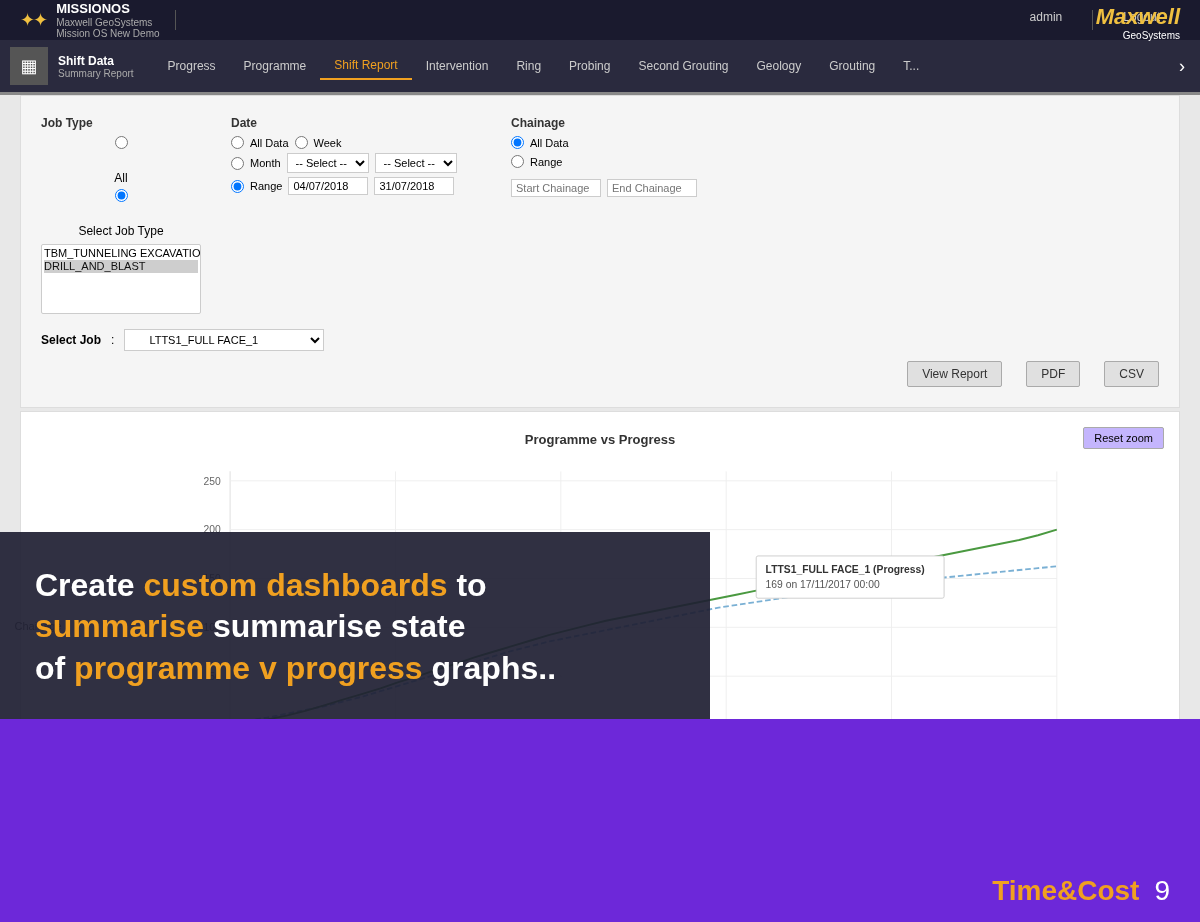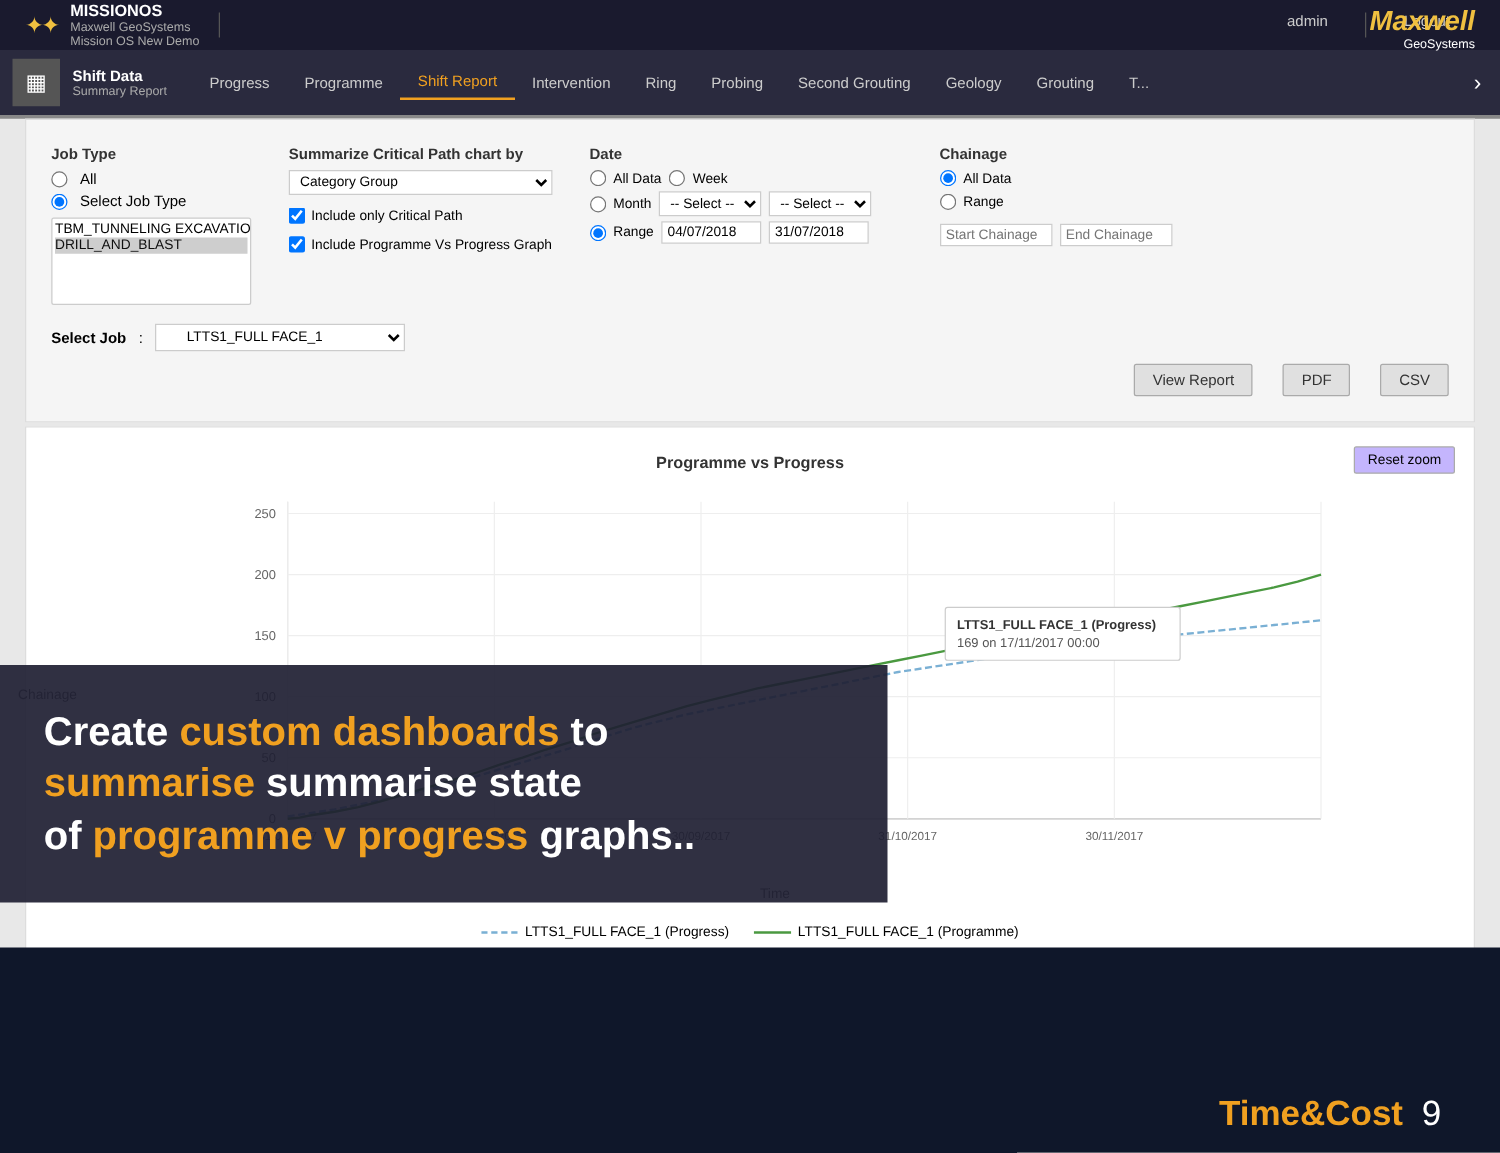--- a/index.html
+++ b/index.html
@@ -154,22 +154,23 @@
     }
     .form-group.job-type { min-width: 120px; }
     .radio-group {
       display: flex;
       flex-direction: column;
       gap: 4px;
     }
     .radio-item {
       display: flex;
       align-items: center;
-      gap: 10px;
-      font-size: 12px;
+      gap: 22px;
+      font-size: 12px;
+      flex-direction: column;
     }
     .job-list-box {
       border: 1px solid #ccc;
       background: white;
       width: 160px;
       height: 70px;
       font-size: 11px;
       overflow-y: auto;
       padding: 2px;
     }
@@ -321,26 +322,26 @@
       color: white;
     }
     #bottom-overlay .orange { color: #f0a020; }
 
     
     #footer-area {
       position: absolute;
       bottom: 0;
       left: 0;
       right: 0;
-      height: 164px;
-      background: #0f172a;
+      height: 203px;
+      background: #6d28d9;
       display: flex;
       align-items: flex-end;
       justify-content: flex-end;
-      padding: 15px 47px;
+      padding: 15px 30px;
     }
     .time-cost-label {
       color: #f0a020;
       font-size: 28px;
       font-weight: bold;
     }
     .page-num {
       color: white;
       font-size: 28px;
       margin-left: 15px;
@@ -423,34 +424,20 @@
             <input type="radio" name="jobtype" checked="" style="">
             <span>Select Job Type</span>
           </div>
         </div>
         <select class="job-list-box" size="3">
           <option>TBM_TUNNELING EXCAVATION</option>
           <option selected="">DRILL_AND_BLAST</option>
         </select>
       </div>
 
-      <div class="form-group summarize">
-        <label>Summarize Critical Path chart by</label>
-        <select class="select-small">
-          <option>Category Group</option>
-        </select>
-        <div class="checkbox-item">
-          <input type="checkbox" checked="" style="">
-          <span>Include only Critical Path</span>
-        </div>
-        <div class="checkbox-item">
-          <input type="checkbox" checked="" style="">
-          <span>Include Programme Vs Progress Graph</span>
-        </div>
-      </div>
 
       <div class="form-group date-group">
         <label>Date</label>
         <div class="date-radio-group">
           <div class="date-row">
             <input type="radio" name="daterange" style="">
             <span>All Data</span>
             <input type="radio" name="daterange" style="">
             <span>Week</span>
           </div>

